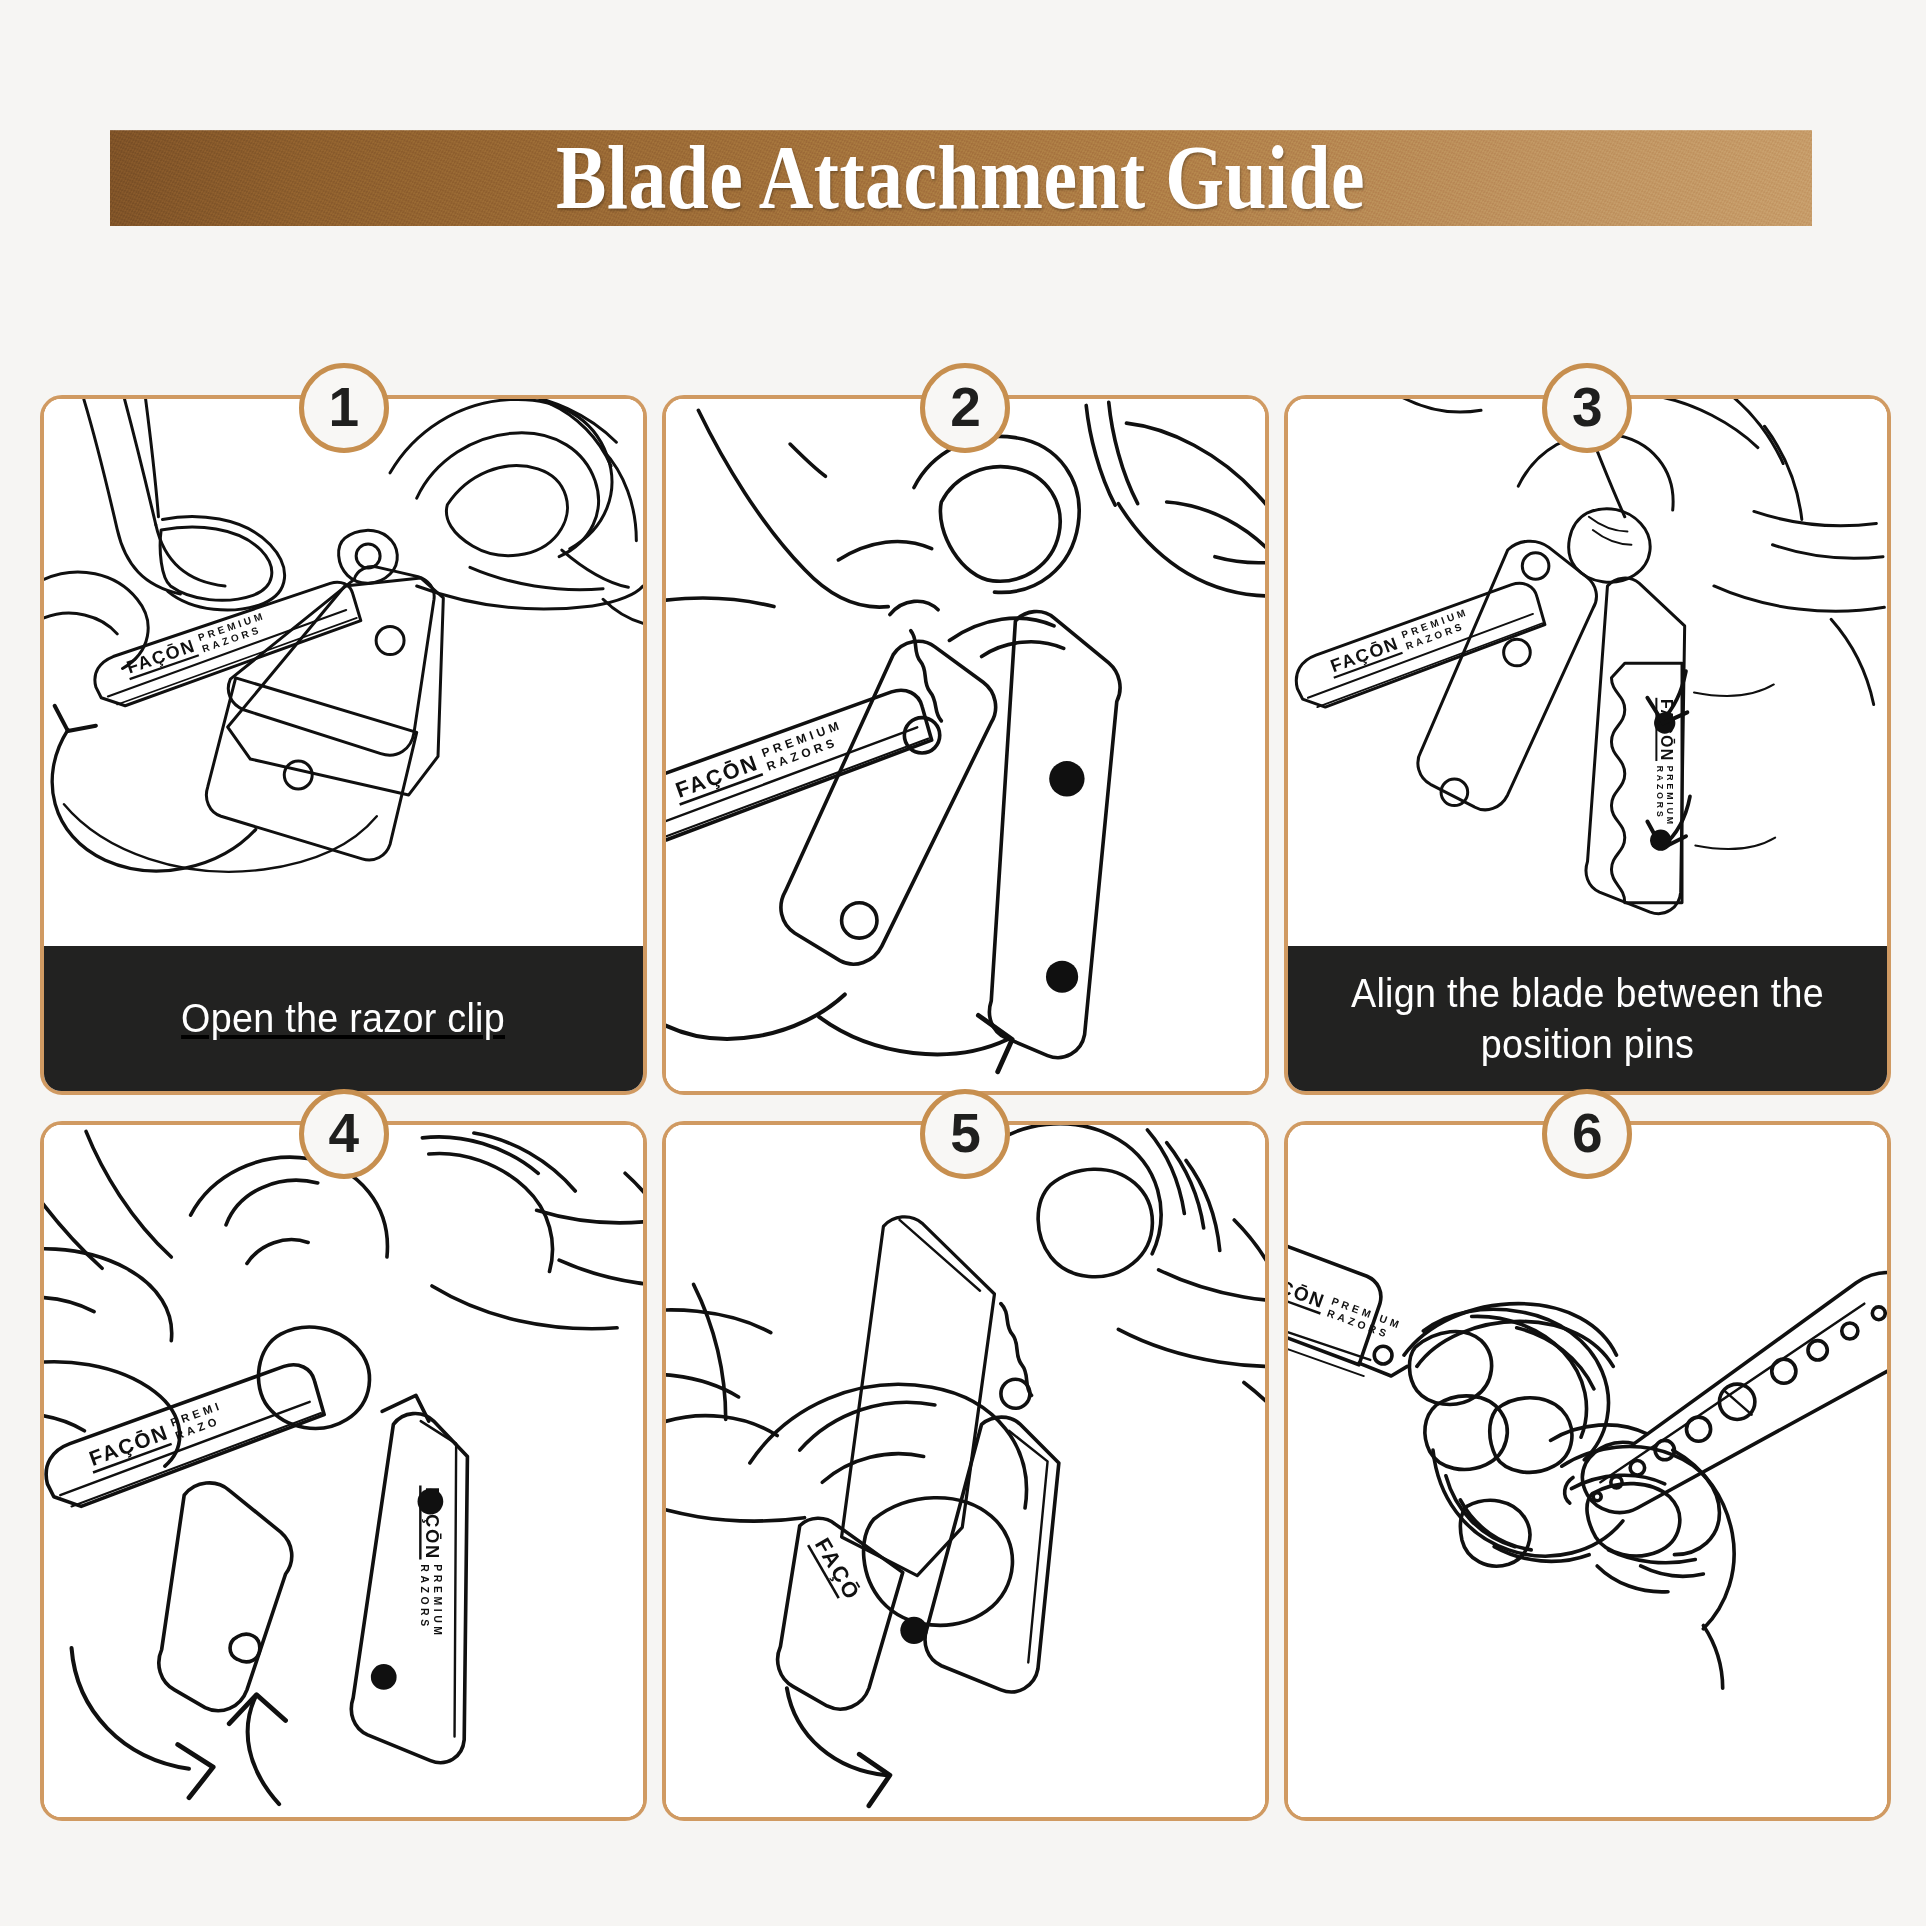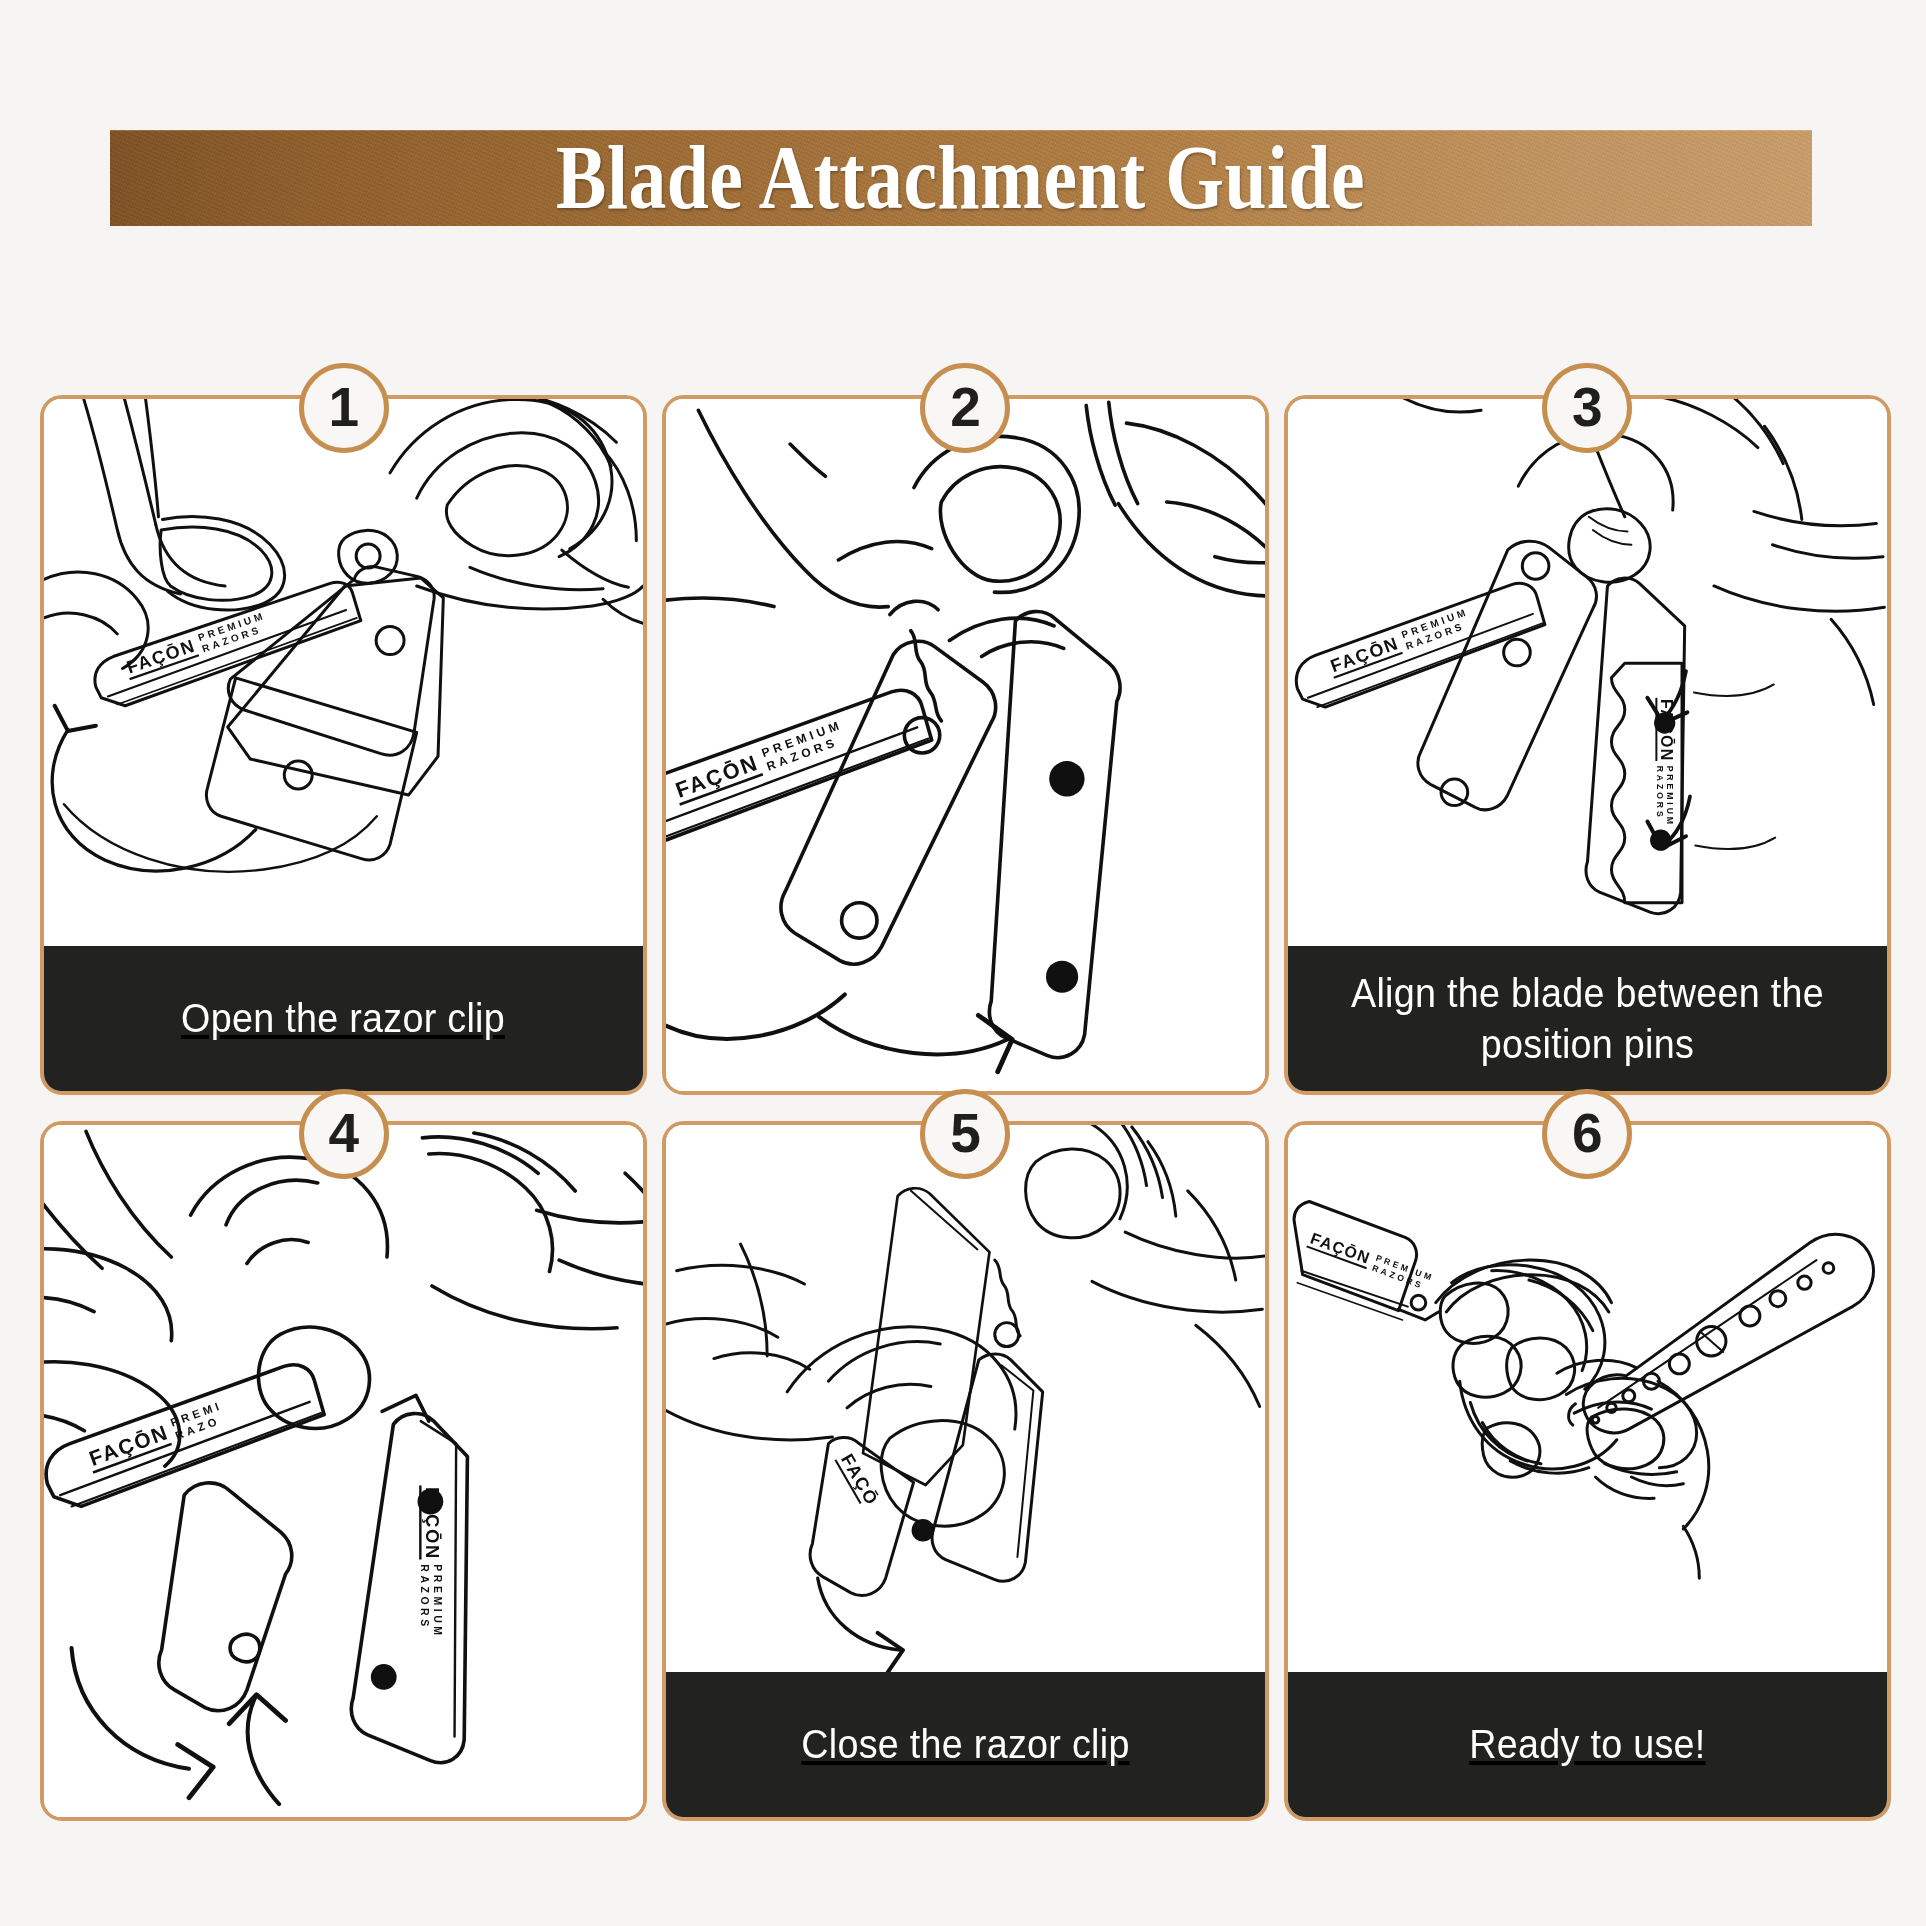--- a/index.html
+++ b/index.html
@@ -406,23 +406,20 @@
               <rect x="-2" y="6" width="76" height="3.2"></rect>
             </g>
 
             <path d="M470 372 C484 360 506 360 518 372 L566 420 L540 676 C536 698 514 710 494 702 L420 672 C402 664 396 644 402 626 Z"></path>
             <path d="M504 380 L552 418 L528 668" stroke-width="3"></path>
             <circle cx="386" cy="628" r="17" fill="#101010" stroke="none"></circle>
 
             <path d="M228 700 C238 760 288 802 352 808" stroke-width="5"></path>
             <path d="M318 782 L356 808 L330 846" stroke-width="6"></path>
           </svg>
-        </div>
-        <div class="caption cap-1">
-          <div class="caption-text">Close the razor clip</div>
         </div>
       </div>
     </div>
 
     <div class="card">
       <div class="badge">
         <span class="badge-num">6</span>
       </div>
       <div class="card-inner">
         <div class="illus">
@@ -483,21 +480,18 @@
             <circle cx="636" cy="344" r="22"></circle>
             <path d="M620 330 L654 360" stroke-width="3"></path>
             <circle cx="694" cy="306" r="15"></circle>
             <circle cx="736" cy="280" r="12"></circle>
             <circle cx="776" cy="256" r="10"></circle>
             <circle cx="812" cy="234" r="8"></circle>
 
             <path d="M432 438 C420 446 418 462 428 470"></path>
           </svg>
         </div>
-        <div class="caption cap-1">
-          <div class="caption-text">Ready to use!</div>
-        </div>
       </div>
     </div>
 
   </div>
 </div>
 
 
 </body></html>

